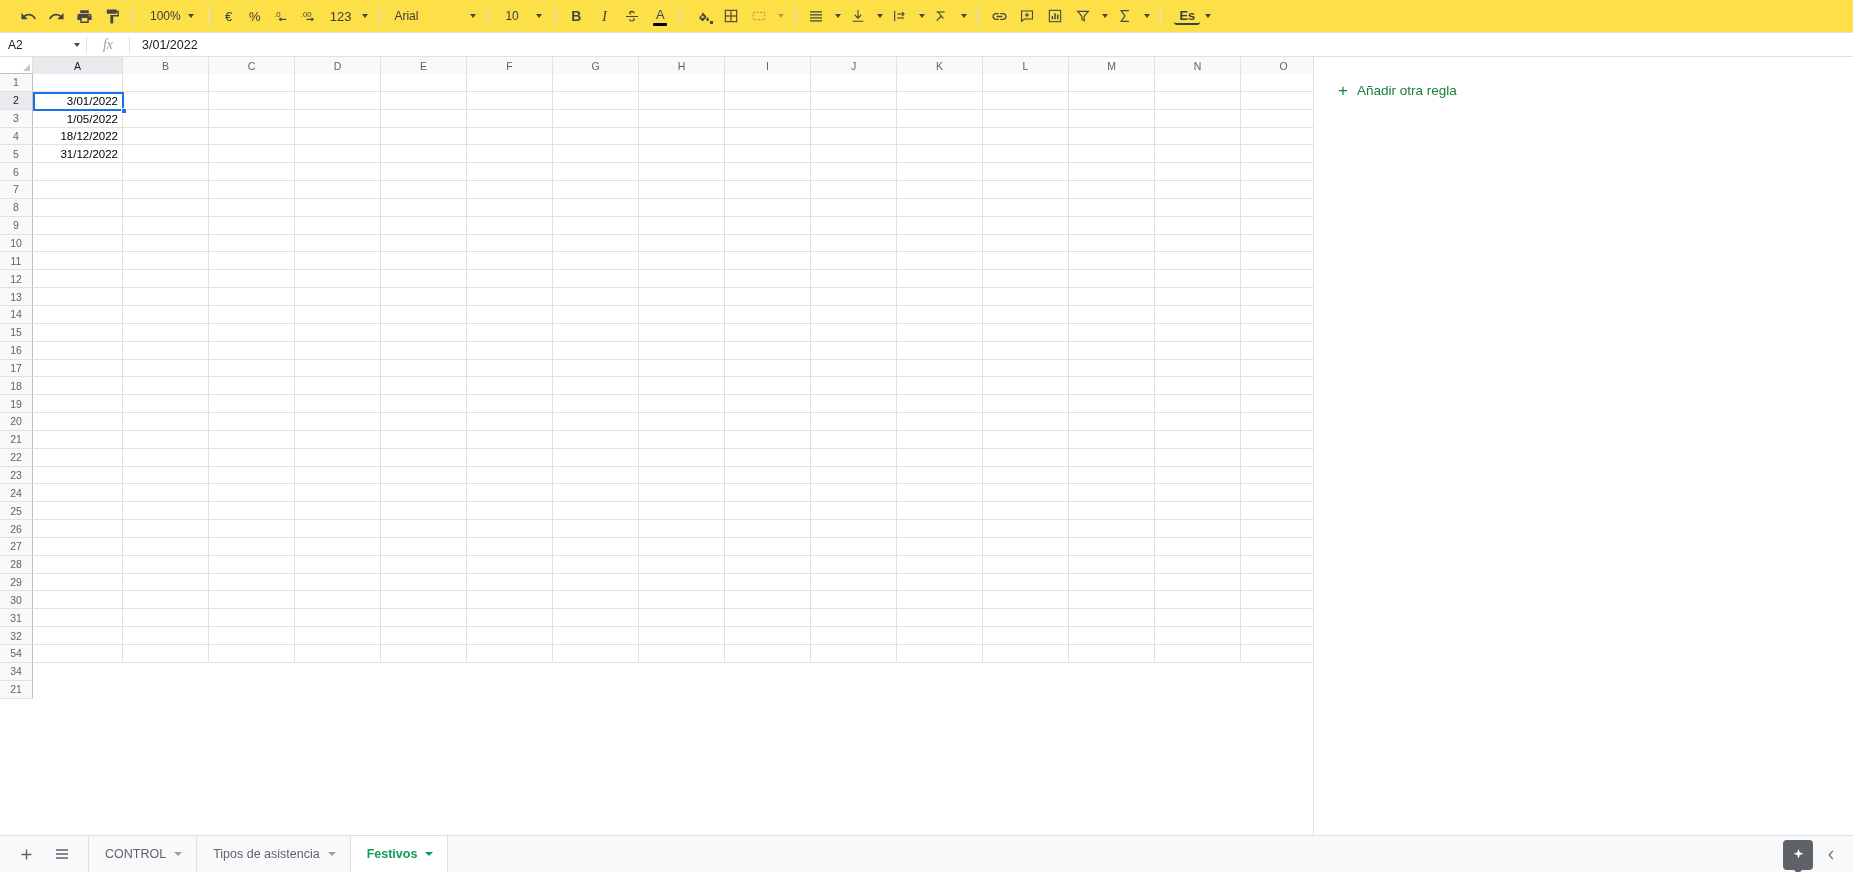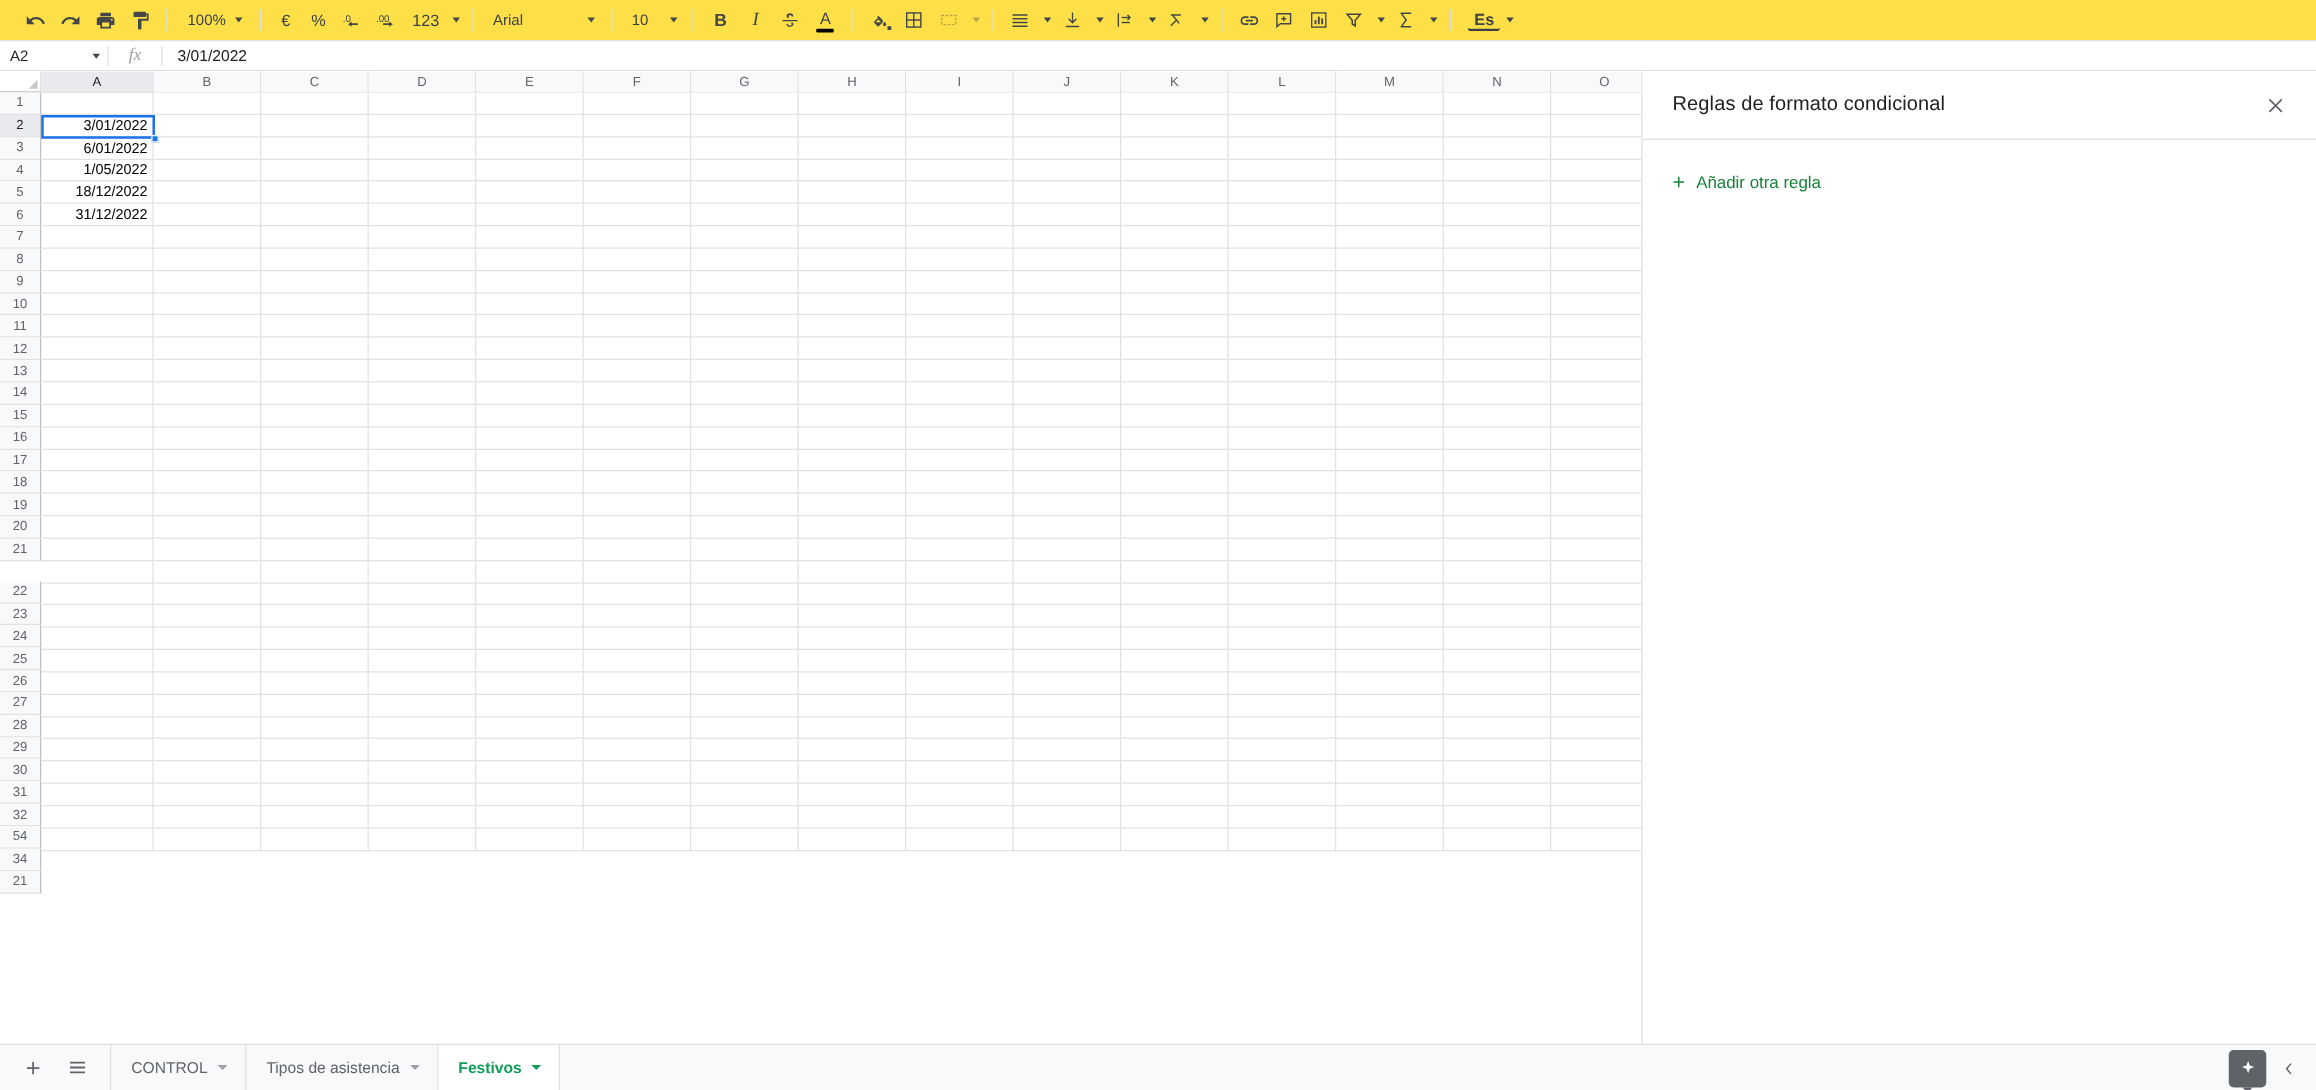--- a/index.html
+++ b/index.html
@@ -559,21 +559,21 @@
           </div>
           <div class="rowhead" style="height: 17.85px;">
             <span>19</span>
           </div>
           <div class="rowhead" style="height: 17.85px;">
             <span>20</span>
           </div>
           <div class="rowhead" style="height: 17.85px;">
             <span>21</span>
           </div>
-          <div class="rowhead" style="height: 17.85px; margin-top: 16px;">
+          <div class="rowhead" style="height: 17.85px;">
             <span>22</span>
           </div>
           <div class="rowhead" style="height: 17.85px;">
             <span>23</span>
           </div>
           <div class="rowhead" style="height: 17.85px;">
             <span>24</span>
           </div>
           <div class="rowhead" style="height: 17.85px;">
             <span>25</span>
@@ -622,37 +622,20 @@
             <div class="cell" style="width: 86px; height: 17.85px;"></div>
             <div class="cell" style="width: 86px; height: 17.85px;"></div>
             <div class="cell" style="width: 86px; height: 17.85px;"></div>
             <div class="cell" style="width: 86px; height: 17.85px;"></div>
             <div class="cell" style="width: 86px; height: 17.85px;"></div>
             <div class="cell" style="width: 86px; height: 17.85px;"></div>
             <div class="cell" style="width: 86px; height: 17.85px;"></div>
           </div>
           <div class="grid-row" style="height: 17.85px;">
             <div class="cell num" style="width: 90px; height: 17.85px;">3/01/2022</div>
-            <div class="cell" style="width: 86px; height: 17.85px;"></div>
-            <div class="cell" style="width: 86px; height: 17.85px;"></div>
-            <div class="cell" style="width: 86px; height: 17.85px;"></div>
-            <div class="cell" style="width: 86px; height: 17.85px;"></div>
-            <div class="cell" style="width: 86px; height: 17.85px;"></div>
-            <div class="cell" style="width: 86px; height: 17.85px;"></div>
-            <div class="cell" style="width: 86px; height: 17.85px;"></div>
-            <div class="cell" style="width: 86px; height: 17.85px;"></div>
-            <div class="cell" style="width: 86px; height: 17.85px;"></div>
-            <div class="cell" style="width: 86px; height: 17.85px;"></div>
-            <div class="cell" style="width: 86px; height: 17.85px;"></div>
-            <div class="cell" style="width: 86px; height: 17.85px;"></div>
-            <div class="cell" style="width: 86px; height: 17.85px;"></div>
-            <div class="cell" style="width: 86px; height: 17.85px;"></div>
-          </div>
-          <div class="grid-row" style="height: 17.85px;">
-            <div class="cell num" style="width: 90px; height: 17.85px;">6/01/2022</div>
             <div class="cell" style="width: 86px; height: 17.85px;"></div>
             <div class="cell" style="width: 86px; height: 17.85px;"></div>
             <div class="cell" style="width: 86px; height: 17.85px;"></div>
             <div class="cell" style="width: 86px; height: 17.85px;"></div>
             <div class="cell" style="width: 86px; height: 17.85px;"></div>
             <div class="cell" style="width: 86px; height: 17.85px;"></div>
             <div class="cell" style="width: 86px; height: 17.85px;"></div>
             <div class="cell" style="width: 86px; height: 17.85px;"></div>
             <div class="cell" style="width: 86px; height: 17.85px;"></div>
             <div class="cell" style="width: 86px; height: 17.85px;"></div>
@@ -1187,29 +1170,20 @@
             <div class="cell" style="width: 86px; height: 17.85px;"></div>
             <div class="cell" style="width: 86px; height: 17.85px;"></div>
             <div class="cell" style="width: 86px; height: 17.85px;"></div>
           </div>
         </div>
       <div class="sel-box" id="selbox" style="left: 33px; top: 34.85px; width: 91px; height: 18.85px;"></div>
       <div class="sel-handle" id="selhandle" style="left: 121px; top: 50.7px;"></div>
     </div>
 
     <div class="side-panel">
-      <div class="panel-header">
-        <div class="panel-title">Reglas de formato condicional</div>
-        <div class="panel-close">
-          <svg width="17" height="17" viewBox="0 0 24 24" fill="none" stroke="currentColor" stroke-width="1.9">
-              <line x1="5" y1="5" x2="19" y2="19"></line>
-              <line x1="19" y1="5" x2="5" y2="19"></line>
-            </svg>
-        </div>
-      </div>
       <div class="panel-body">
         <div class="add-rule">
           <span class="plus-icon">+</span>
           <span>Añadir otra regla</span>
         </div>
       </div>
     </div>
   </div>
 
   <div class="bottom-bar">

